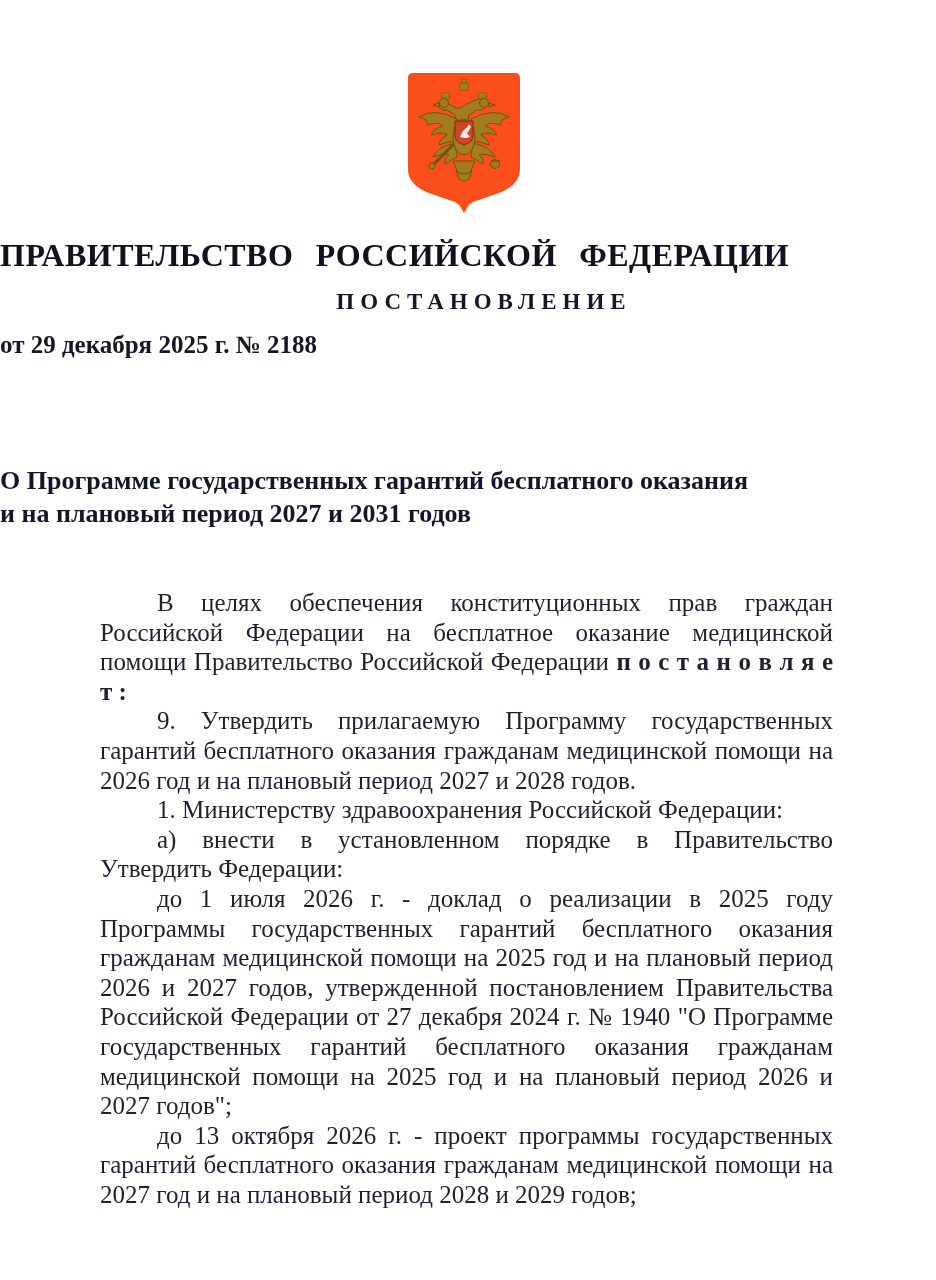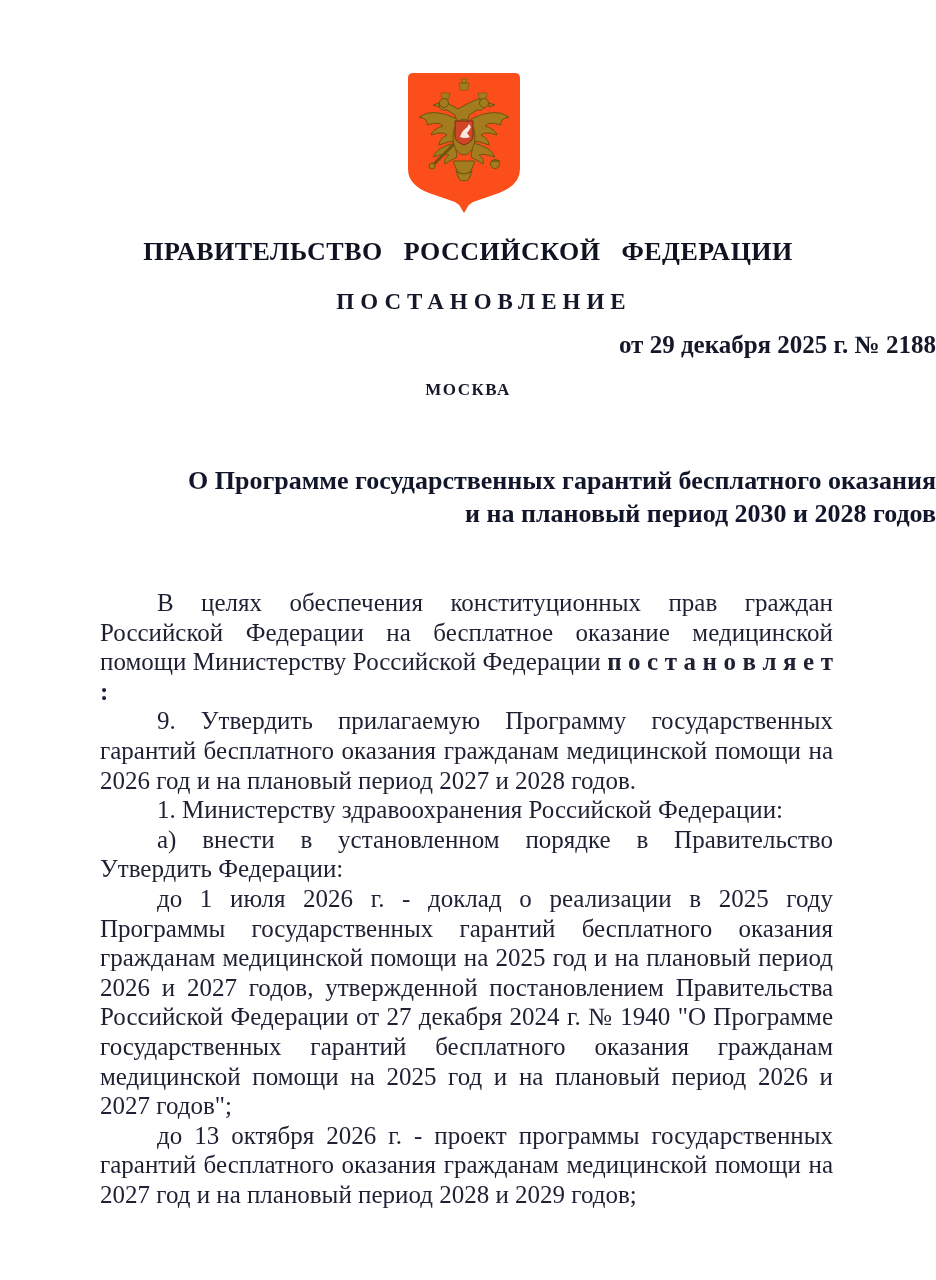--- a/index.html
+++ b/index.html
@@ -7,40 +7,40 @@
     width:936px;height:1280px;position:relative;background:#ffffff;
     font-family:"Liberation Serif","DejaVu Serif",serif;color:#1e2133;overflow:hidden;
   }
   .page{position:absolute;inset:0;background:#ffffff;}
 
   
   .emblem{position:absolute;left:403px;top:71px;width:122px;height:145px;}
 
   
   .gov-header{
-    position:absolute;top:237px;left:0;width:100%;text-align:center;
-    font-weight:bold;font-size:26px;letter-spacing:0.5px;word-spacing:14px;color:#0f1220;
+    position:absolute;top:237px;left:0;width:100%;
+    font-weight:bold;font-size:32px;letter-spacing:0.5px;word-spacing:14px;color:#0f1220;
     white-space:nowrap;
   }
   .doc-type{
     position:absolute;top:289px;left:16px;width:100%;text-align:center;
     font-weight:600;font-size:23px;letter-spacing:6px;color:#141828;white-space:nowrap;
   }
   .date-line{
-    position:absolute;top:331px;left:0;width:100%;text-align:right;
+    position:absolute;top:331px;left:0;width:100%;text-align:left;
     font-weight:600;font-size:25px;color:#141828;white-space:nowrap;
   }
   .city{
     position:absolute;top:380px;left:0;width:100%;text-align:center;
     font-weight:600;font-size:17px;letter-spacing:1.5px;color:#141828;
   }
 
   
   .doc-title{
-    position:absolute;top:464px;left:0;width:100%;text-align:right;
+    position:absolute;top:464px;left:0;width:100%;text-align:left;
     font-weight:bold;font-size:26px;line-height:33px;color:#12162a;
   }
 
   
   .doc-body{
     position:absolute;top:588px;left:100px;width:733px;
     font-size:25px;line-height:29.6px;text-align:justify;color:#1e2133;
   }
   .para{margin:0;text-indent:57px;}
   .para .spaced-bold{font-weight:bold;}
@@ -93,30 +93,29 @@
       <g>
         <path d="M52,50 h18 v15 q0,6 -9,9 q-9,-3 -9,-9 Z" fill="#cf4526" stroke="#7a2d15" stroke-width="1"></path>
         <path d="M57,66 q2,-6 5,-8 q3,-2 4,-5 l2,3 q-2,4 -4,6 l3,4 q-5,2 -10,0 Z" fill="#f5e9e2" stroke="none"></path>
       </g>
     </svg>
   </div>
 
   <div class="gov-header">ПРАВИТЕЛЬСТВО РОССИЙСКОЙ ФЕДЕРАЦИИ</div>
   <div class="doc-type">ПОСТАНОВЛЕНИЕ</div>
   <div class="date-line">от 29 декабря 2025 г. № 2188</div>
-  <div class="city">МОСКВА</div>
 
   <div class="doc-title">
     <div>О Программе государственных гарантий бесплатного оказания</div>
-    <div>и на плановый период 2030 и 2028 годов</div>
+    <div>и на плановый период 2027 и 2031 годов</div>
   </div>
 
   <div class="doc-body">
 
-  <p class="para"><span>В целях обеспечения конституционных прав граждан Российской Федерации на бесплатное оказание медицинской помощи Министерству Российской Федерации </span><span class="spaced-bold">п о с т а н о в л я е т :</span></p>
+  <p class="para"><span>В целях обеспечения конституционных прав граждан Российской Федерации на бесплатное оказание медицинской помощи Правительство Российской Федерации </span><span class="spaced-bold">п о с т а н о в л я е т :</span></p>
       <p class="para"><span>9. Утвердить прилагаемую Программу государственных гарантий бесплатного оказания гражданам медицинской помощи на 2026 год и на плановый период 2027 и 2028 годов.</span></p>
       <p class="para"><span>1. Министерству здравоохранения Российской Федерации:</span></p>
       <p class="para"><span>а) внести в установленном порядке в Правительство Утвердить Федерации:</span></p>
       <p class="para"><span>до 1 июля 2026 г. - доклад о реализации в 2025 году Программы государственных гарантий бесплатного оказания гражданам медицинской помощи на 2025 год и на плановый период 2026 и 2027 годов, утвержденной постановлением Правительства Российской Федерации от 27 декабря 2024 г. № 1940 "О Программе государственных гарантий бесплатного оказания гражданам медицинской помощи на 2025 год и на плановый период 2026 и 2027 годов";</span></p>
       <p class="para"><span>до 13 октября 2026 г. - проект программы государственных гарантий бесплатного оказания гражданам медицинской помощи на 2027 год и на плановый период 2028 и 2029 годов;</span></p>
     </div>
 
 
 </div>
 

